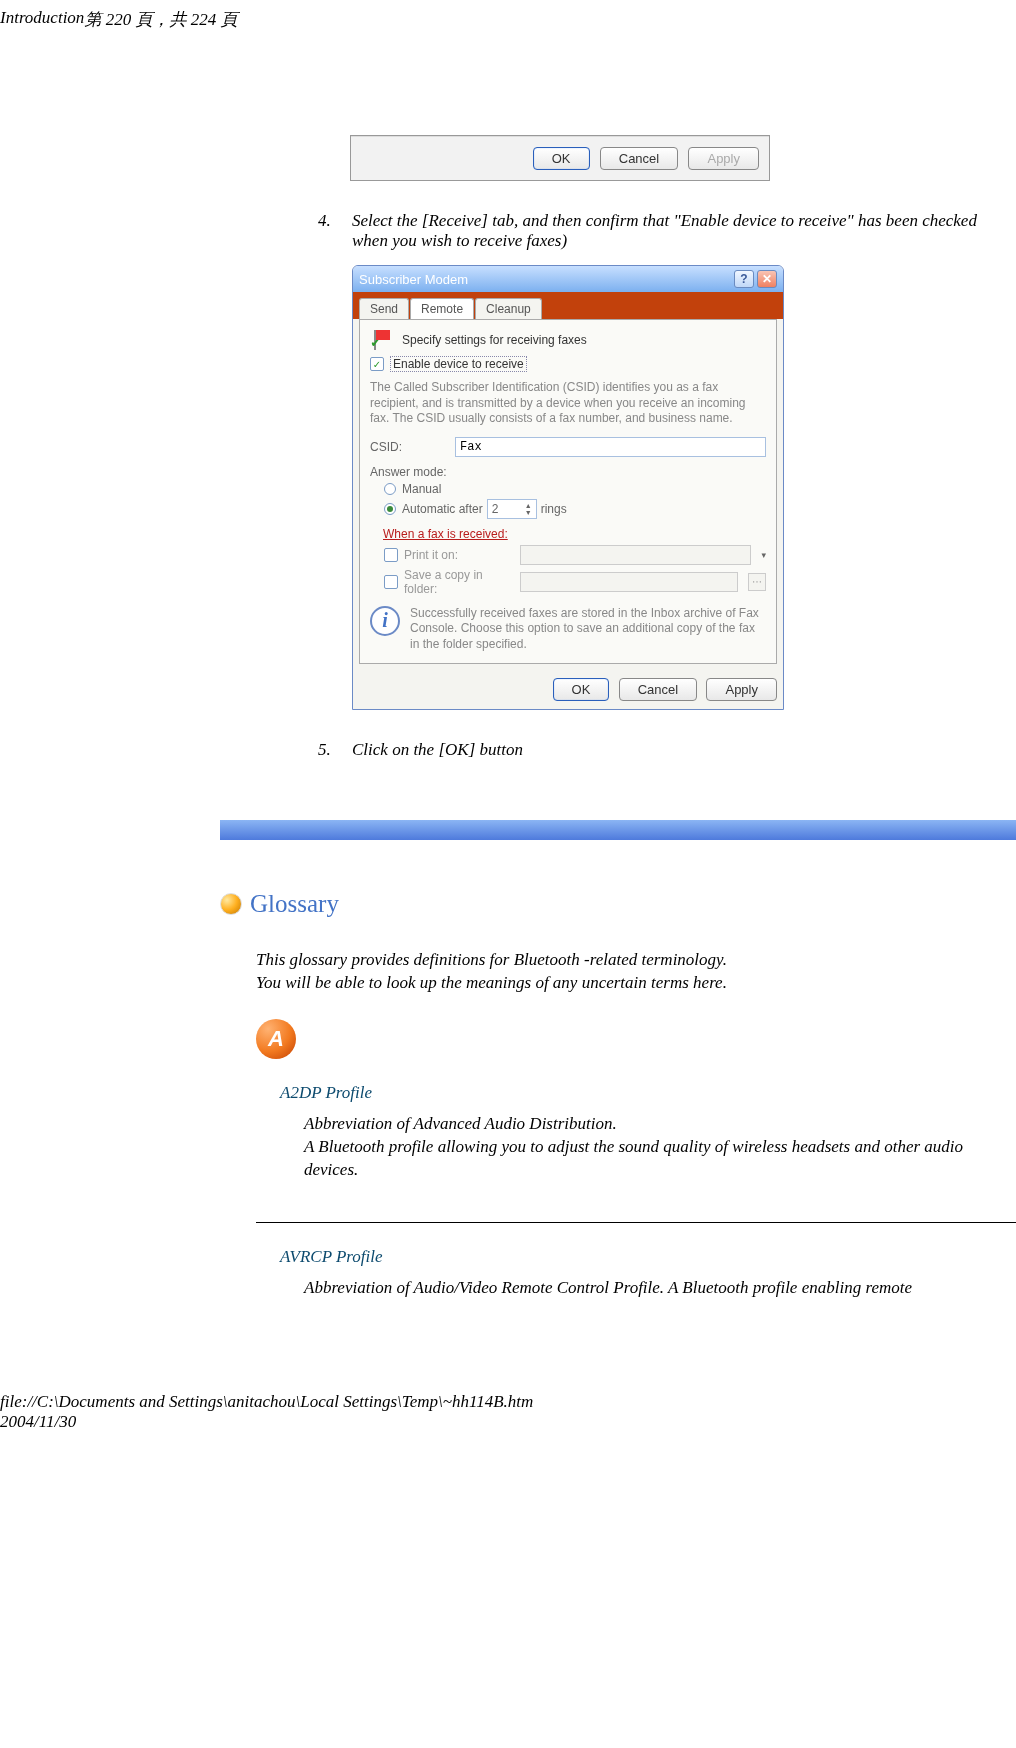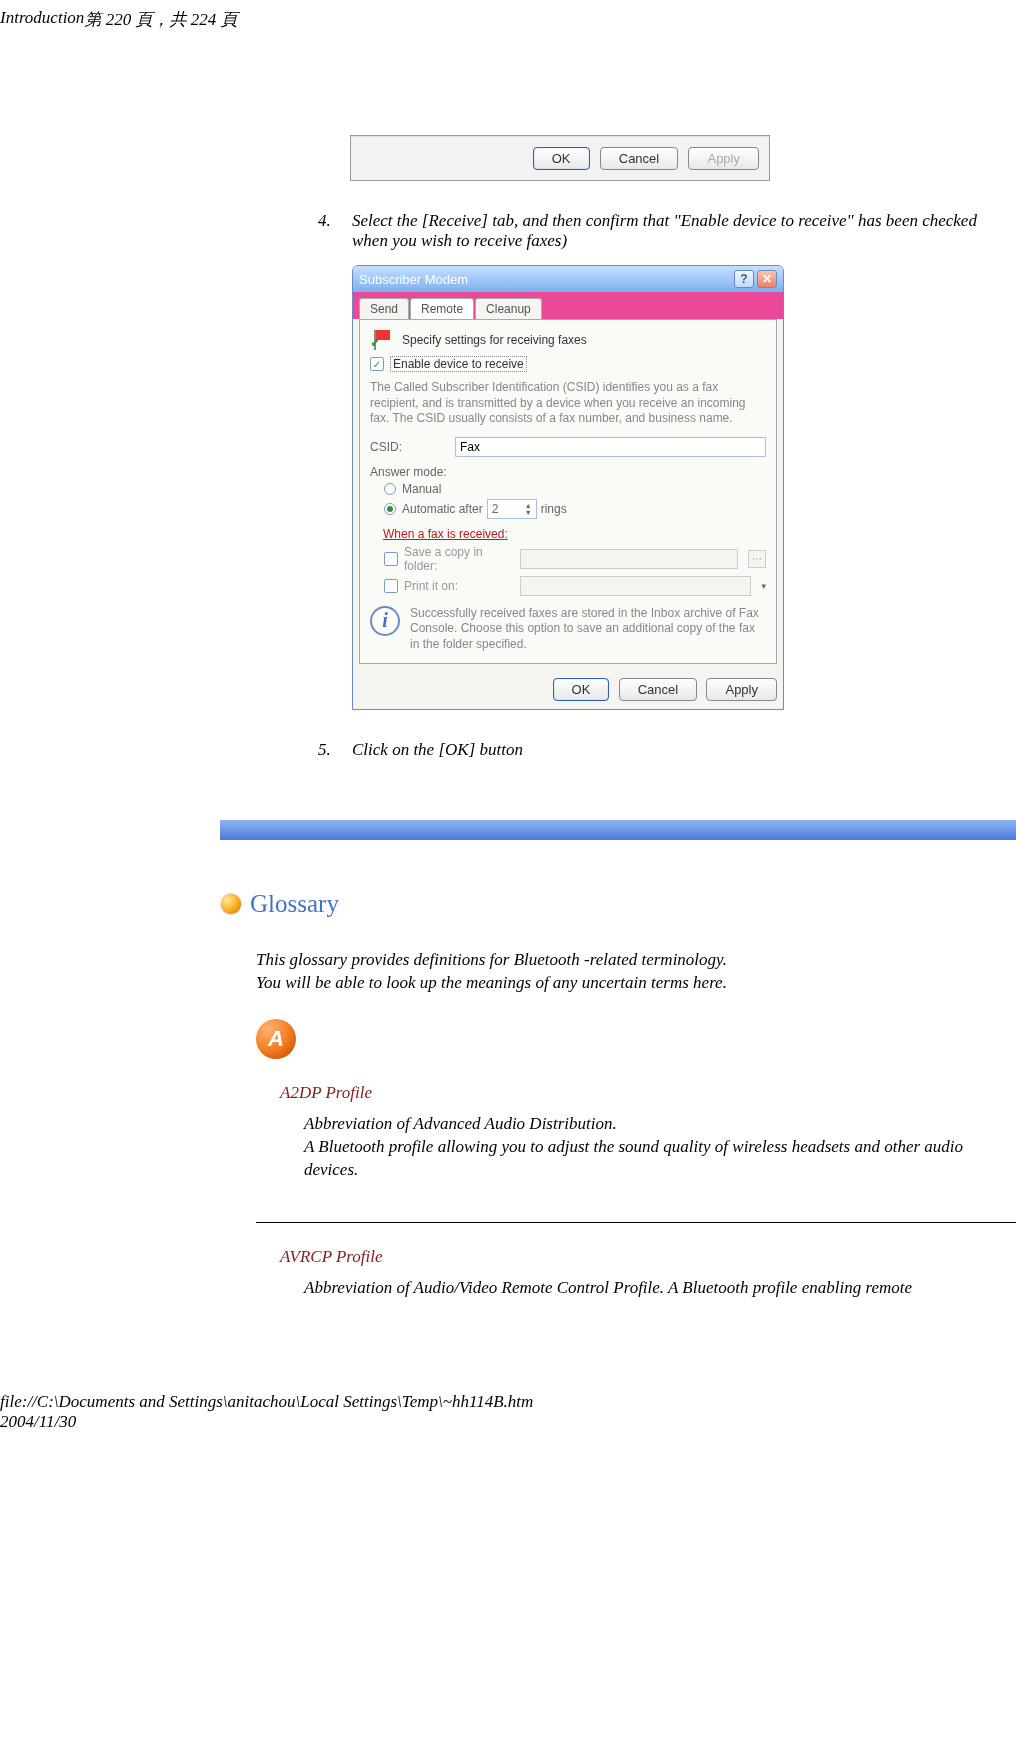--- a/index.html
+++ b/index.html
@@ -18,58 +18,58 @@
     .step { margin: 30px 0 0 318px; display: flex; }
     .step .num { font-style: italic; margin-right: 14px; min-width: 20px; }
     .step .txt { font-style: italic; }
     .dialog2-wrap { margin: 14px 0 0 352px; }
     .dialog2 { width: 432px; border: 1px solid #6b8ac6; border-radius: 6px 6px 0 0; overflow: hidden; background: #f4f4f0; font-family: Tahoma, sans-serif; font-size: 12px; color: #333; }
     .titlebar { background: linear-gradient(#c7dfff, #7cb0ef); padding: 4px 6px; display: flex; justify-content: space-between; align-items: center; }
     .titlebar-text { color: #fff; font-size: 13px; font-weight: normal; }
     .titlebar-btns { display: flex; gap: 3px; }
     .tb-btn { width: 20px; height: 18px; border: 1px solid #6a8bc0; border-radius: 3px; background: linear-gradient(#f0f6ff, #c0d8f8); display: flex; align-items: center; justify-content: center; font-size: 12px; color: #3b5a99; font-weight: bold; }
     .tb-btn.close { background: linear-gradient(#f9c4b4, #f08060); color: #fff; }
-    .tabs { display: flex; padding: 6px 6px 0 6px; background: #ec4899; }
+    .tabs { display: flex; padding: 6px 6px 0 6px; background: #c2410c; }
     .tab { padding: 3px 10px; border: 1px solid #aaa; border-bottom: none; border-radius: 3px 3px 0 0; background: #f4f4f0; margin-right: 1px; font-size: 12px; color: #555; }
     .tab.active { background: #fff; position: relative; z-index: 2; }
     .tabpane { border: 1px solid #aaa; margin: 0 6px 6px 6px; background: #fafaf7; padding: 10px; }
     .flagrow { display: flex; align-items: center; gap: 8px; margin-bottom: 6px; }
     .flagicon { width: 24px; height: 20px; position: relative; }
     .flagicon::before { content: ""; position: absolute; left: 4px; top: 0; width: 2px; height: 20px; background: #888; }
     .flagicon::after { content: ""; position: absolute; left: 6px; top: 0; width: 14px; height: 10px; background: #e33; }
     .tick-green { position: absolute; left: 0; bottom: 0; color: #2a9a2a; font-size: 14px; font-weight: bold; }
     .chkline { margin: 3px 0; display: flex; align-items: center; gap: 6px; }
     .chkbox { width: 14px; height: 14px; border: 1px solid #7b9cc6; border-radius: 2px; background: #fff; display: flex; align-items: center; justify-content: center; font-size: 10px; color: #2a9a2a; }
     .chkbox.checked::after { content: "✓"; }
     .chk-enable-wrap { border: 1px dotted #88a; display: inline-block; padding: 0 2px; }
     .csid-para { color: #888; margin: 8px 0 10px 0; line-height: 1.3; }
     .row { display: flex; align-items: center; margin: 6px 0; justify-content: space-between; }
     .lbl { width: 85px; color: #666; }
-    .textin { border: 1px solid #a8c0e0; background: #fff; padding: 2px 4px; flex: 1; height: 20px; font-size: 12px; }
+    .textin { border: 1px solid #a8c0e0; background: #fff; padding: 2px 4px; flex: 1; height: 20px; font-size: 12px; font-family: Liberation Mono, monospace; }
     .radio { width: 12px; height: 12px; border: 1px solid #7b9cc6; border-radius: 50%; background: #fff; margin-right: 6px; display: inline-flex; align-items: center; justify-content: center; }
     .radio.checked::after { content: ""; width: 6px; height: 6px; border-radius: 50%; background: #3a8a3a; }
     .answermode { margin: 8px 0 8px 0; }
     .answermode .item { display: flex; align-items: center; margin: 3px 0 3px 14px; color: #666; }
     .spinner { width: 50px; border: 1px solid #a8c0e0; padding: 2px 4px; background: #fff; text-align: right; margin: 0 4px; display: inline-flex; align-items: center; justify-content: space-between; }
     .spinner .spinbtns { display: flex; flex-direction: column; font-size: 7px; line-height: 7px; color: #666; }
     .received-lbl { color: #b91c1c; margin: 8px 0 4px 13px; text-decoration: underline; }
     .opt-row { display: flex; align-items: center; margin: 3px 0 3px 14px; gap: 6px; }
     .disabled-in { border: 1px solid #ccc; background: #f4f4f0; flex: 1; height: 20px; }
     .info-row { display: flex; gap: 10px; margin-top: 10px; }
     .info-icon { width: 30px; height: 30px; border-radius: 50%; border: 2px solid #6b8ac6; background: #fff; display: flex; align-items: center; justify-content: center; color: #4373c6; font-family: Georgia, serif; font-size: 20px; font-style: italic; font-weight: bold; flex-shrink: 0; }
     .info-txt { color: #888; line-height: 1.3; }
     .btmbtns { background: #f4f4f0; padding: 8px 6px; text-align: right; }
     .bluebar { height: 20px; background: linear-gradient(#8bb5f4, #4e7adc); margin: 60px 0 0 220px; }
     .glossary-head { margin: 50px 0 0 220px; display: flex; align-items: center; gap: 8px; }
     .orb { width: 22px; height: 22px; border-radius: 50%; background: radial-gradient(circle at 30% 30%, #ffe9a0, #ffb020 50%, #c37700 100%); border: 1px solid #ddd; }
     .gloss-title { color: #4373c6; font-size: 25px; font-family: Georgia, "Times New Roman", serif; }
     .gloss-intro { margin: 30px 0 0 256px; font-style: italic; line-height: 1.4; }
     .letter-badge { margin: 24px 0 0 256px; width: 40px; height: 40px; border-radius: 50%; background: radial-gradient(circle at 30% 25%, #ffb272, #f27a20 55%, #c23e00 100%); display: flex; align-items: center; justify-content: center; color: #fff; font-weight: bold; font-size: 22px; font-style: italic; font-family: Arial, sans-serif; }
     .term { margin: 24px 0 0 280px; }
-    .term-title { color: #7f1d1d; font-style: italic; margin-bottom: 10px; }
+    .term-title { color: #0c4a6e; font-style: italic; margin-bottom: 10px; }
     .term-def { margin-left: 24px; font-style: italic; line-height: 1.35; }
     .hr { border: none; border-top: 1px solid #000; margin: 40px 0 0 256px; }
     .dd-arrow { font-size: 9px; color: #666; margin-left: 4px; }
     .drill-btn { width: 18px; height: 18px; border: 1px solid #ccc; background: #f4f4f0; margin-left: 4px; display: inline-flex; align-items: center; justify-content: center; font-size: 10px; color: #999; }
   </style>
 </head>
 <body>
 
 <div class="page-header">
   <div class="page-header-left">Introduction</div>
@@ -138,29 +138,29 @@
                   <span>▲</span>
                   <span>▼</span>
                 </span>
             </span>
             <span>rings</span>
           </div>
         </div>
         <div class="received-lbl">When a fax is received:</div>
         <div class="opt-row">
           <span class="chkbox"></span>
+          <span style="width:110px; color:#999;">Print it on:</span>
+          <span class="disabled-in"></span>
+          <span class="dd-arrow">▾</span>
+        </div>
+        <div class="opt-row">
+          <span class="chkbox"></span>
           <span style="width:110px; color:#999;">Save a copy in folder:</span>
           <span class="disabled-in"></span>
           <span class="drill-btn">⋯</span>
-        </div>
-        <div class="opt-row">
-          <span class="chkbox"></span>
-          <span style="width:110px; color:#999;">Print it on:</span>
-          <span class="disabled-in"></span>
-          <span class="dd-arrow">▾</span>
         </div>
         <div class="info-row">
           <div class="info-icon">i</div>
           <div class="info-txt">Successfully received faxes are stored in the Inbox archive of Fax Console. Choose this option to save an additional copy of the fax in the folder specified.</div>
         </div>
       </div>
       <div class="btmbtns">
         <span class="btn primary">OK</span>
         <span class="btn">Cancel</span>
         <span class="btn">Apply</span>

